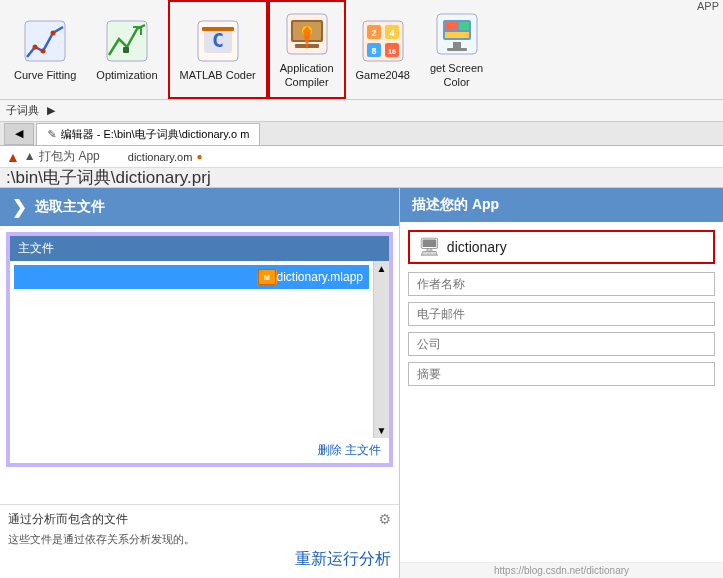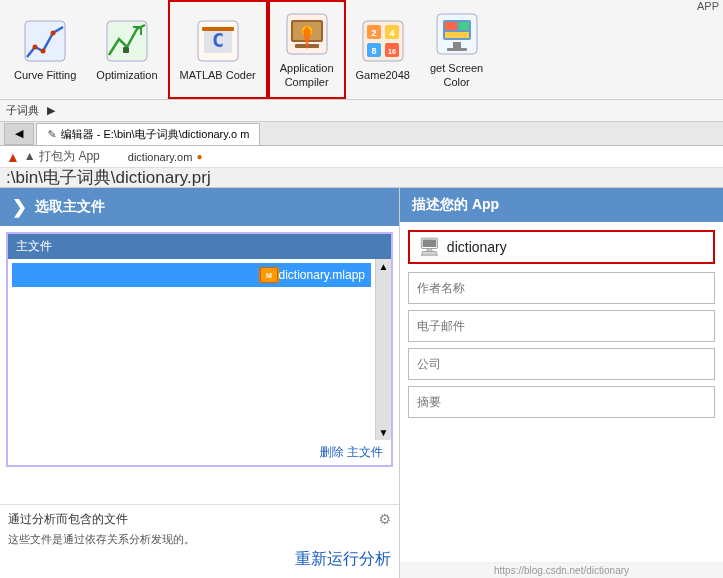--- a/index.html
+++ b/index.html
@@ -131,21 +131,21 @@
       padding: 8px 12px;
       display: flex;
       align-items: center;
       gap: 8px;
     }
     .section-header-arrow {
       font-size: 18px;
     }
 
     .left-inner {
-      border: 2px solid #c4b5fd;
+      border: 4px solid #c4b5fd;
       margin: 6px;
       flex: 1;
       display: flex;
       flex-direction: column;
       overflow: hidden;
     }
     .subheader {
       background: #4a7db5;
       color: #fff;
       padding: 4px 8px;
@@ -268,21 +268,21 @@
       color: #888;
       font-size: 18px;
     }
     .input-field {
       border: 1px solid #bbb;
       padding: 4px 8px;
       font-size: 12px;
       color: #aaa;
       width: 100%;
       margin-bottom: 6px;
-      height: 32px;
+      height: 24px;
       background: #fff;
     }
     .watermark-bar {
       font-size: 10px;
       color: #999;
       text-align: center;
       padding: 2px;
       background: #f5f5f5;
       border-top: 1px solid #eee;
       margin-top: auto;

